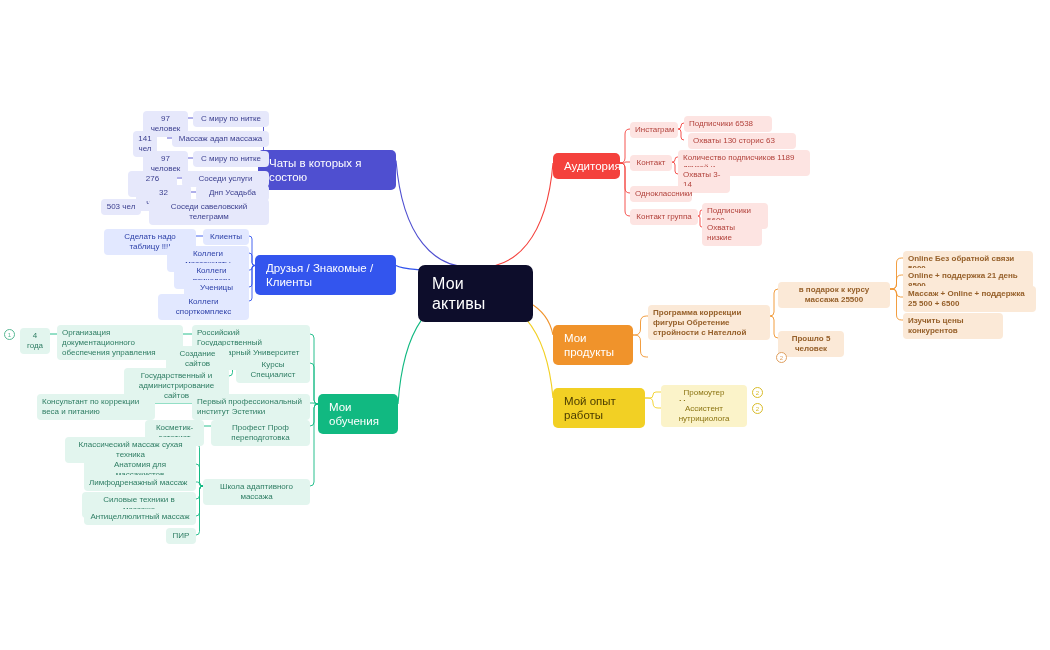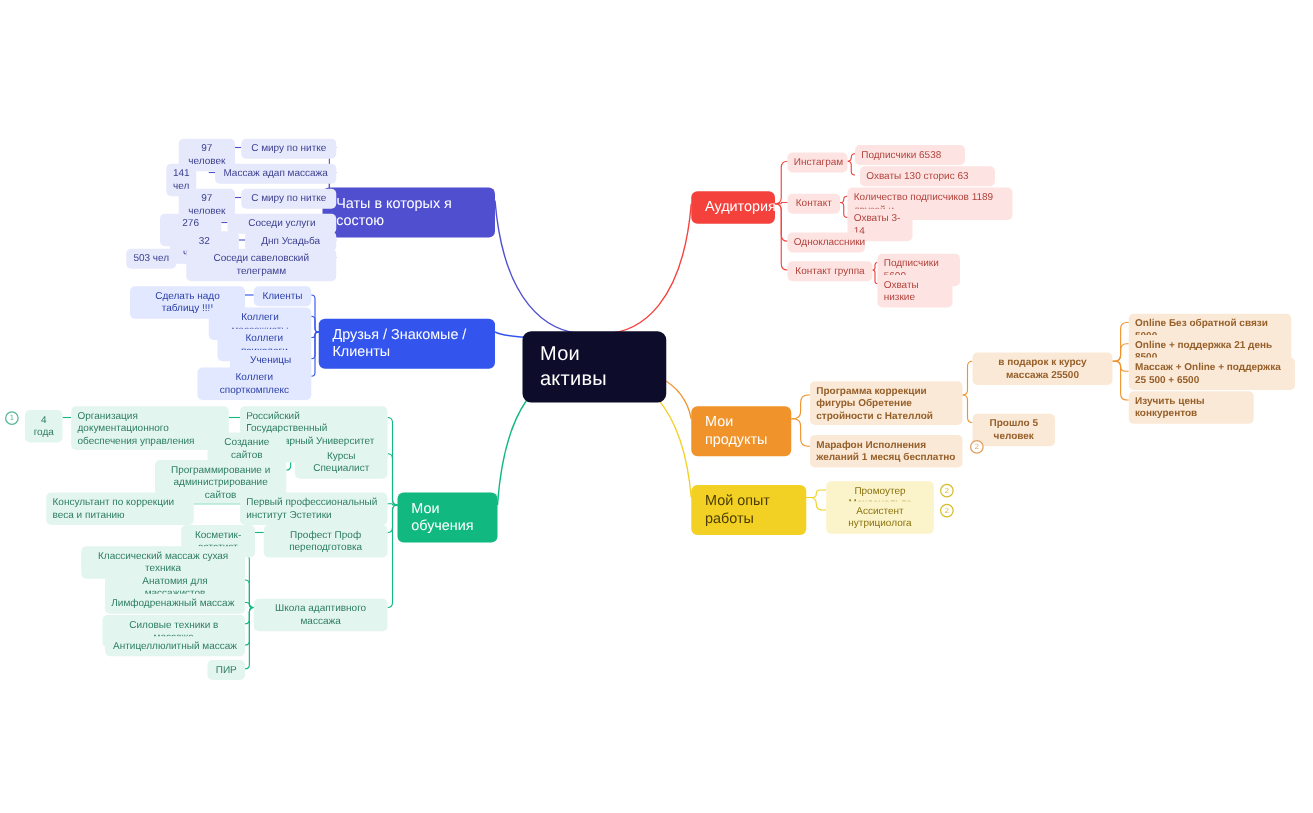--- a/index.html
+++ b/index.html
@@ -168,21 +168,21 @@
     <div class="node leaf l-blue" style="left: 174px; top: 263px; width: 75px;"><span style="text-align: center;">Коллеги психологи</span></div>
     <div class="node leaf l-blue" style="left: 184px; top: 280px; width: 65px;"><span style="text-align: center;">Ученицы танцы</span></div>
     <div class="node leaf l-blue" style="left: 158px; top: 294px; width: 91px;"><span style="text-align: center;">Коллеги спорткомплекс</span></div>
     <div class="node branch b-green" style="left: 318px; top: 394px; width: 80px;"><span>Мои обучения</span></div>
     <div class="node leaf l-green" style="left: 192px; top: 325px; width: 118px;"><span>Российский Государственный Гуманитарный Университет ИАИ</span></div>
     <div class="node leaf l-green" style="left: 57px; top: 325px; width: 126px;"><span>Организация документационного обеспечения управления</span></div>
     <div class="node leaf l-green" style="left: 20px; top: 328px; width: 30px;"><span style="text-align: center;">4 года</span></div>
     <div class="badge bd-green" style="left: 4px; top: 329px;">1</div>
     <div class="node leaf l-green" style="left: 236px; top: 357px; width: 74px;"><span style="text-align: center;">Курсы Специалист</span></div>
     <div class="node leaf l-green" style="left: 166px; top: 346px; width: 63px;"><span style="text-align: center;">Создание сайтов</span></div>
-    <div class="node leaf l-green" style="left: 124px; top: 368px; width: 105px;"><span style="text-align: center;">Программирование и администрирование сайтов</span></div>
+    <div class="node leaf l-green" style="left: 124px; top: 368px; width: 105px;"><span style="text-align: center;">Государственный и администрирование сайтов</span></div>
     <div class="node leaf l-green" style="left: 192px; top: 394px; width: 118px;"><span>Первый профессиональный институт Эстетики</span></div>
     <div class="node leaf l-green" style="left: 37px; top: 394px; width: 118px;"><span>Консультант по коррекции веса и питанию</span></div>
     <div class="node leaf l-green" style="left: 211px; top: 420px; width: 99px;"><span style="text-align: center;">Профест Проф переподготовка</span></div>
     <div class="node leaf l-green" style="left: 145px; top: 420px; width: 59px;"><span style="text-align: center;">Косметик-эстетист</span></div>
     <div class="node leaf l-green" style="left: 203px; top: 479px; width: 107px;"><span style="text-align: center;">Школа адаптивного массажа</span></div>
     <div class="node leaf l-green" style="left: 65px; top: 437px; width: 131px;"><span style="text-align: center;">Классический массаж сухая техника</span></div>
     <div class="node leaf l-green" style="left: 84px; top: 457px; width: 112px;"><span style="text-align: center;">Анатомия для массажистов</span></div>
     <div class="node leaf l-green" style="left: 84px; top: 475px; width: 112px;"><span style="">Лимфодренажный массаж</span></div>
     <div class="node leaf l-green" style="left: 82px; top: 492px; width: 114px;"><span style="text-align: center;">Силовые техники в массаже</span></div>
     <div class="node leaf l-green" style="left: 84px; top: 509px; width: 112px;"><span style="text-align: center;">Антицеллюлитный массаж</span></div>
@@ -199,20 +199,19 @@
     <div class="node leaf l-red" style="left: 702px; top: 203px; width: 66px;"><span>Подписчики 5600</span></div>
     <div class="node leaf l-red" style="left: 702px; top: 220px; width: 60px;"><span>Охваты низкие</span></div>
     <div class="node branch b-orange" style="left: 553px; top: 325px; width: 80px;"><span>Мои продукты</span></div>
     <div class="node leaf l-orange" style="left: 648px; top: 305px; width: 122px;"><span>Программа коррекции фигуры Обретение стройности с Нателлой</span></div>
     <div class="node leaf l-orange" style="left: 778px; top: 282px; width: 112px;"><span style="text-align: center;">в подарок к курсу массажа 25500</span></div>
     <div class="node leaf l-orange" style="left: 903px; top: 251px; width: 130px;"><span>Online Без обратной связи 5000</span></div>
     <div class="node leaf l-orange" style="left: 903px; top: 268px; width: 130px;"><span>Online + поддержка 21 день 8500</span></div>
     <div class="node leaf l-orange" style="left: 903px; top: 286px; width: 133px;"><span>Массаж + Online + поддержка 25 500 + 6500</span></div>
     <div class="node leaf l-orange" style="left: 903px; top: 313px; width: 100px;"><span>Изучить цены конкурентов</span></div>
     <div class="node leaf l-orange" style="left: 778px; top: 331px; width: 66px;"><span style="text-align: center;">Прошло 5 человек</span></div>
-    <div class="node leaf l-orange" style="left: 648px; top: 348px; width: 122px;"><span>Марафон Исполнения желаний 1 месяц бесплатно</span></div>
     <div class="badge bd-orange" style="left: 776px; top: 352px;">2</div>
     <div class="node branch b-yellow" style="left: 553px; top: 388px; width: 92px;"><span>Мой опыт работы</span></div>
     <div class="node leaf l-yellow" style="left: 661px; top: 385px; width: 86px;"><span style="text-align: center;">Промоутер Макдональдс</span></div>
     <div class="badge bd-yellow" style="left: 752px; top: 387px;">2</div>
     <div class="node leaf l-yellow" style="left: 661px; top: 401px; width: 86px;"><span style="text-align: center;">Ассистент нутрициолога</span></div>
     <div class="badge bd-yellow" style="left: 752px; top: 403px;">2</div>
   </div>
 
 </body></html>

